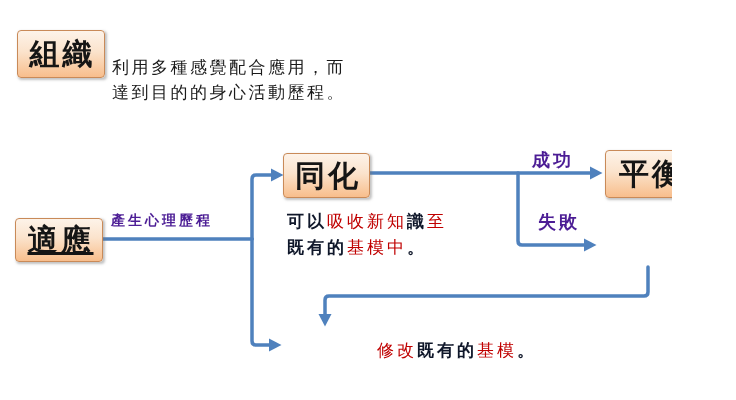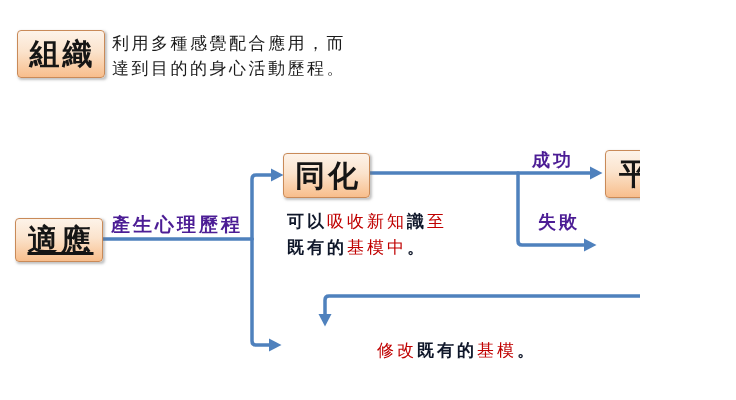--- a/index.html
+++ b/index.html
@@ -1,35 +1,36 @@
 <!DOCTYPE html>
 <html><head>
 <meta charset="utf-8">
 <style>
   html,body{margin:0;padding:0;background:#ffffff;}
   body{font-family:"DejaVu Serif","Liberation Serif",serif;}
   #stage{
     position:relative;width:640px;height:400px;background:#ffffff;
     overflow:hidden;
+    padding-left:32px;
   }
   .flow-svg{position:absolute;left:0;top:0;width:736px;height:400px;}
   .node{
     position:absolute;
     display:flex;align-items:center;justify-content:center;
     background:linear-gradient(to bottom,#FDF3E9 0%,#FBE3CC 45%,#F8BE8C 100%);
     border:1.6px solid #C98A58;
     border-radius:4px;
     box-shadow:1.5px 1.5px 2.5px rgba(120,120,120,0.45);
     color:#151515;
     font-size:30px;font-weight:700;letter-spacing:3px;
     text-indent:3px; 
     line-height:1;
     box-sizing:border-box;
   }
-  .note{position:absolute;font-size:17px;color:#1a1a1a;letter-spacing:2.5px;line-height:25px;white-space:nowrap;}
+  .note{position:absolute;font-size:17px;color:#1a1a1a;letter-spacing:2.5px;line-height:25px;white-space:nowrap;margin-top:24px;}
   .note2{position:absolute;font-size:17px;letter-spacing:3px;line-height:26px;white-space:nowrap;}
   .edge-label{position:absolute;font-size:18px;font-weight:700;color:#4c1d95;letter-spacing:3px;white-space:nowrap;}
   .seg-k{color:#0f172a;font-weight:bold;}
   .seg-r{color:#C00000;margin-top:8px;}
 </style>
 </head>
 <body>
 
 <div id="stage">
 
@@ -67,21 +68,21 @@
     <span>平衡</span>
   </div>
 
 
 
   <div class="note" style="left:112px;top:31px;">
     <div>利用多種感覺配合應用，而</div>
     <div>達到目的的身心活動歷程。</div>
   </div>
 
-  <div class="edge-label" style="left:111px;top:212px;font-size:19px;">產生心理歷程</div>
+  <div class="edge-label" style="left:111px;top:212px;font-size:14px;">產生心理歷程</div>
 
   <div class="edge-label" style="left:532px;top:148px;">成功</div>
 
   <div class="edge-label" style="left:538px;top:210px;">失敗</div>
 
   <div class="note2" style="left:287px;top:208px;">
     <div>
       <span class="seg-k">可以</span><span class="seg-r">吸收新知</span><span class="seg-k">識</span><span class="seg-r">至</span>
     </div>
     <div>

